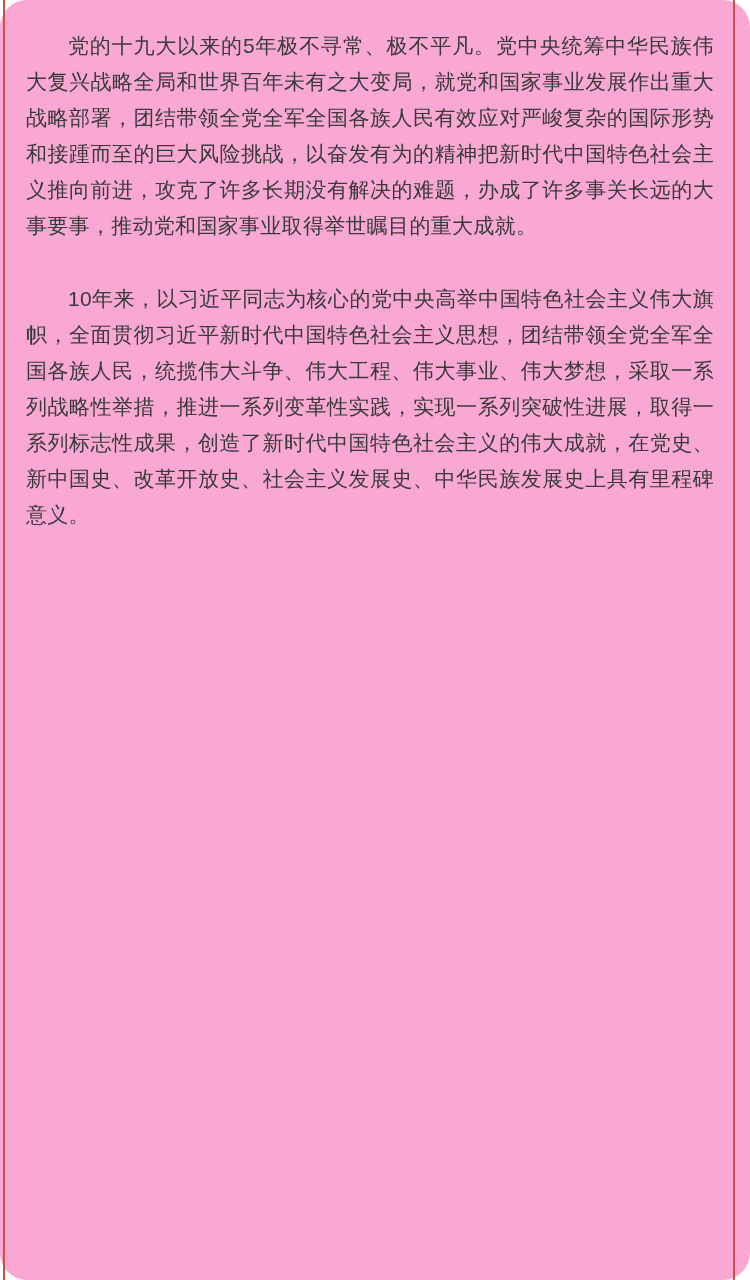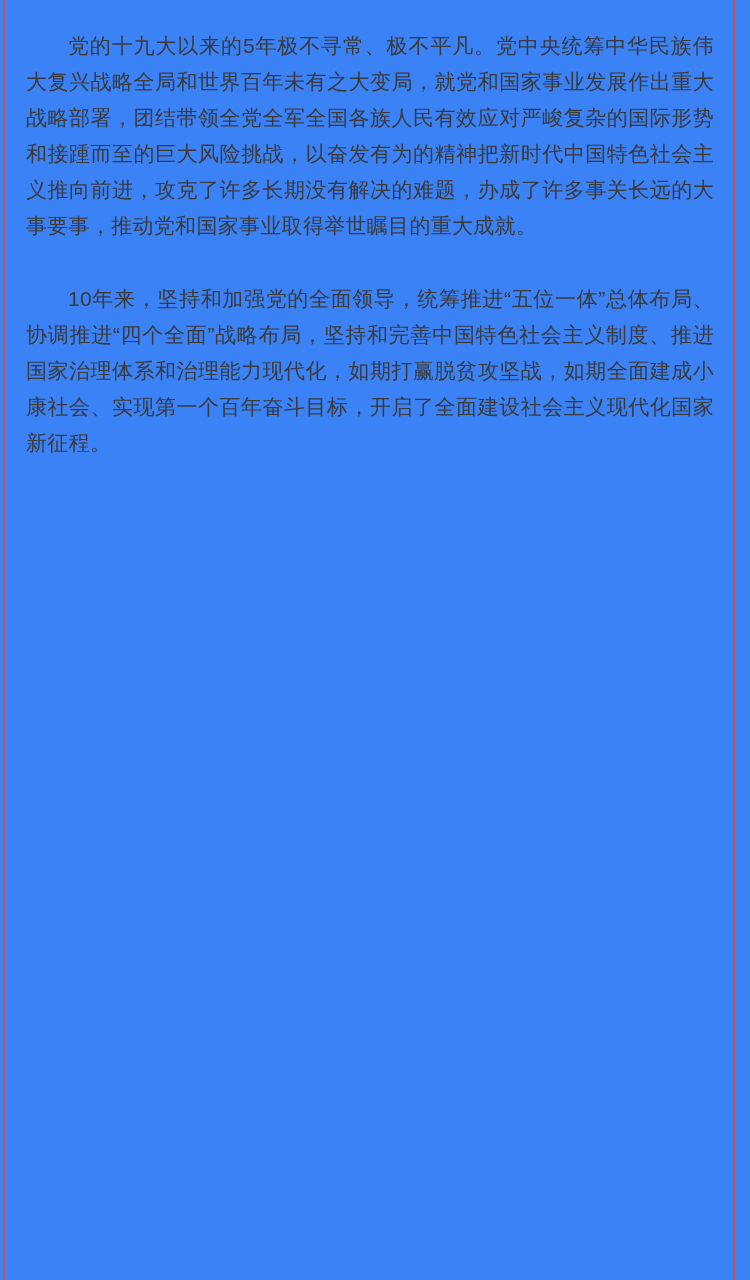--- a/index.html
+++ b/index.html
@@ -11,21 +11,22 @@
     height: 1280px;
     background: #ffffff;
     position: relative;
     overflow: hidden;
     font-family: "Liberation Sans", sans-serif;
   }
   .page {
     position: relative;
     width: 750px;
     height: 1280px;
-    background: #3b82f6;
+    background: #f9a8d4;
+    border-radius: 27px;
   }
   .rule {
     position: absolute;
     top: 0;
     bottom: 0;
     width: 2px;
     background: #cc4f48;
   }
   .rule-left  { left: 3px; }
   .rule-right { left: 733px; }
@@ -51,17 +52,17 @@
 </head>
 <body>
 
 <div class="page">
 
   <div class="rule rule-left"></div>
   <div class="rule rule-right"></div>
 
   <div class="article">
     <p>党的十九大以来的5年极不寻常、极不平凡。党中央统筹中华民族伟大复兴战略全局和世界百年未有之大变局，就党和国家事业发展作出重大战略部署，团结带领全党全军全国各族人民有效应对严峻复杂的国际形势和接踵而至的巨大风险挑战，以奋发有为的精神把新时代中国特色社会主义推向前进，攻克了许多长期没有解决的难题，办成了许多事关长远的大事要事，推动党和国家事业取得举世瞩目的重大成就。</p>
-    <p>10年来，坚持和加强党的全面领导，统筹推进“五位一体”总体布局、协调推进“四个全面”战略布局，坚持和完善中国特色社会主义制度、推进国家治理体系和治理能力现代化，如期打赢脱贫攻坚战，如期全面建成小康社会、实现第一个百年奋斗目标，开启了全面建设社会主义现代化国家新征程。</p>
+    <p>10年来，以习近平同志为核心的党中央高举中国特色社会主义伟大旗帜，全面贯彻习近平新时代中国特色社会主义思想，团结带领全党全军全国各族人民，统揽伟大斗争、伟大工程、伟大事业、伟大梦想，采取一系列战略性举措，推进一系列变革性实践，实现一系列突破性进展，取得一系列标志性成果，创造了新时代中国特色社会主义的伟大成就，在党史、新中国史、改革开放史、社会主义发展史、中华民族发展史上具有里程碑意义。</p>
 
   </div>
 
 </div>
 
 </body></html>

